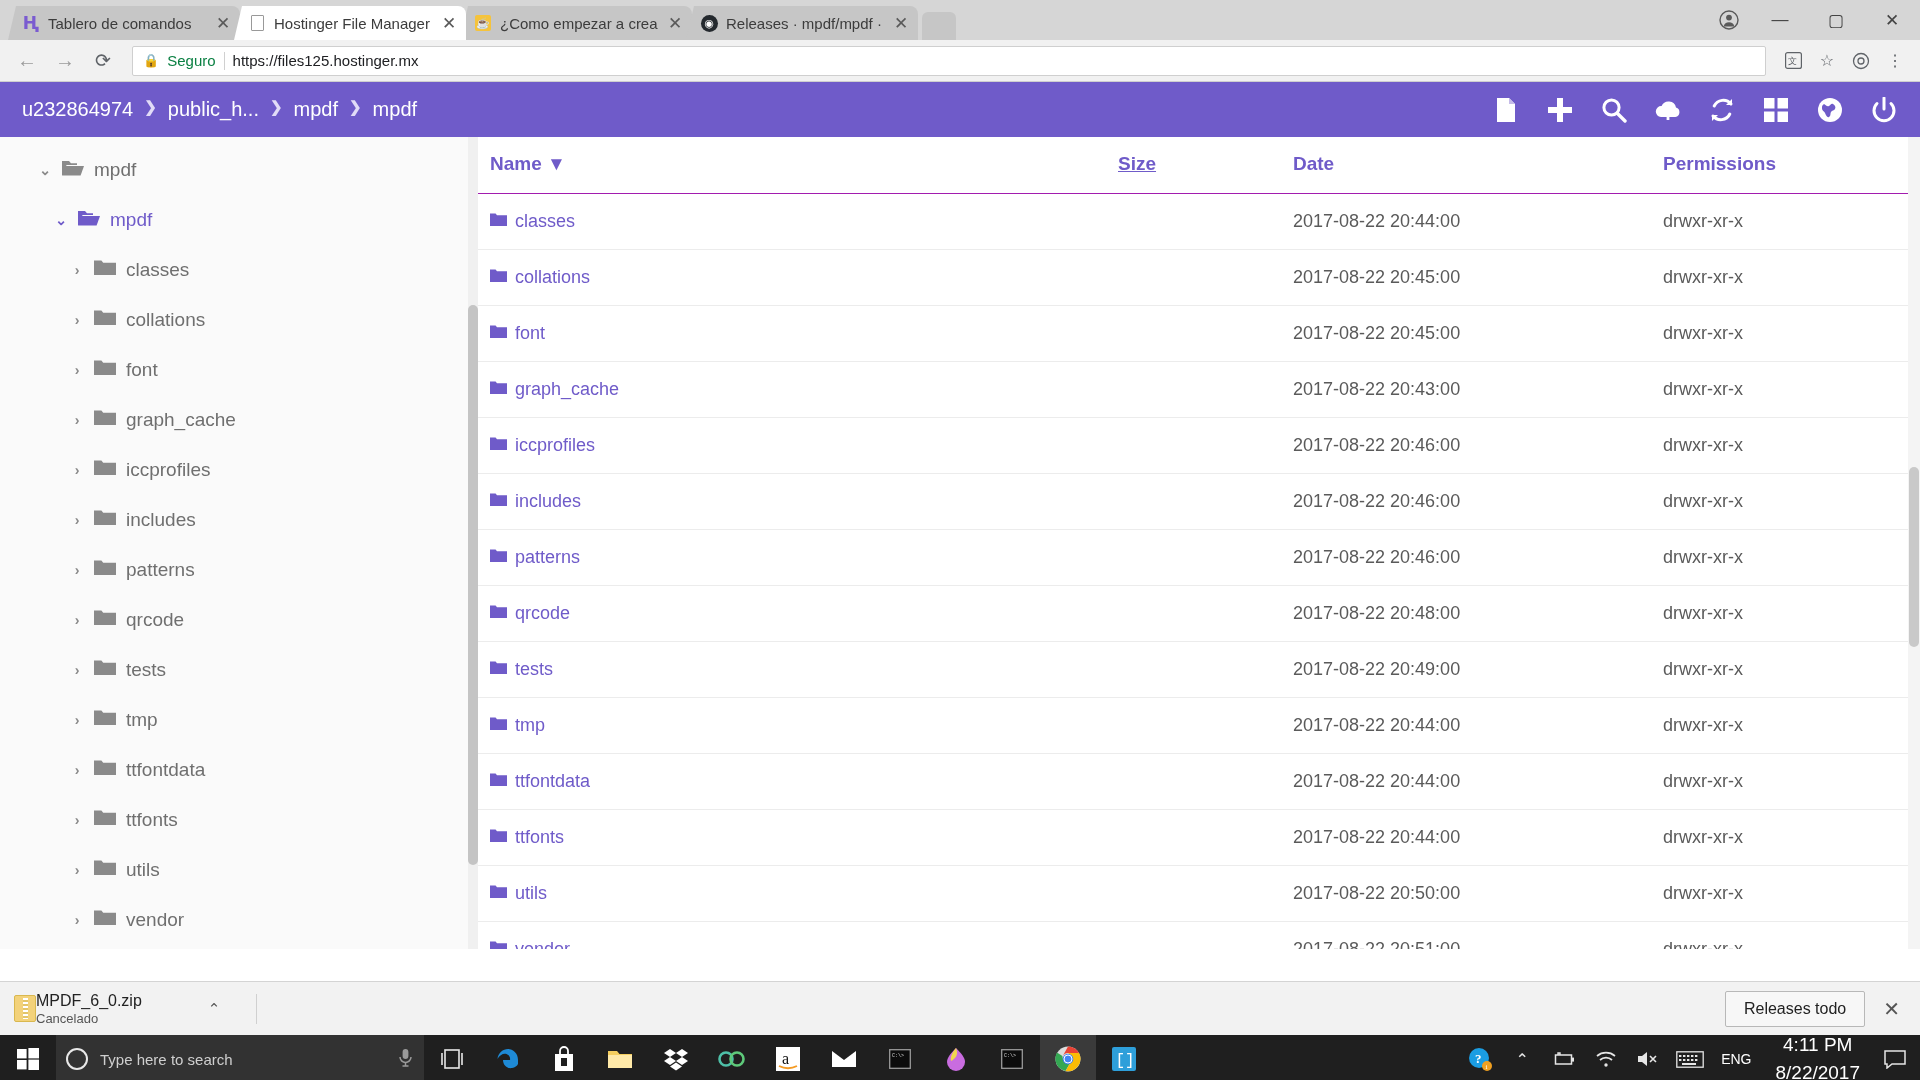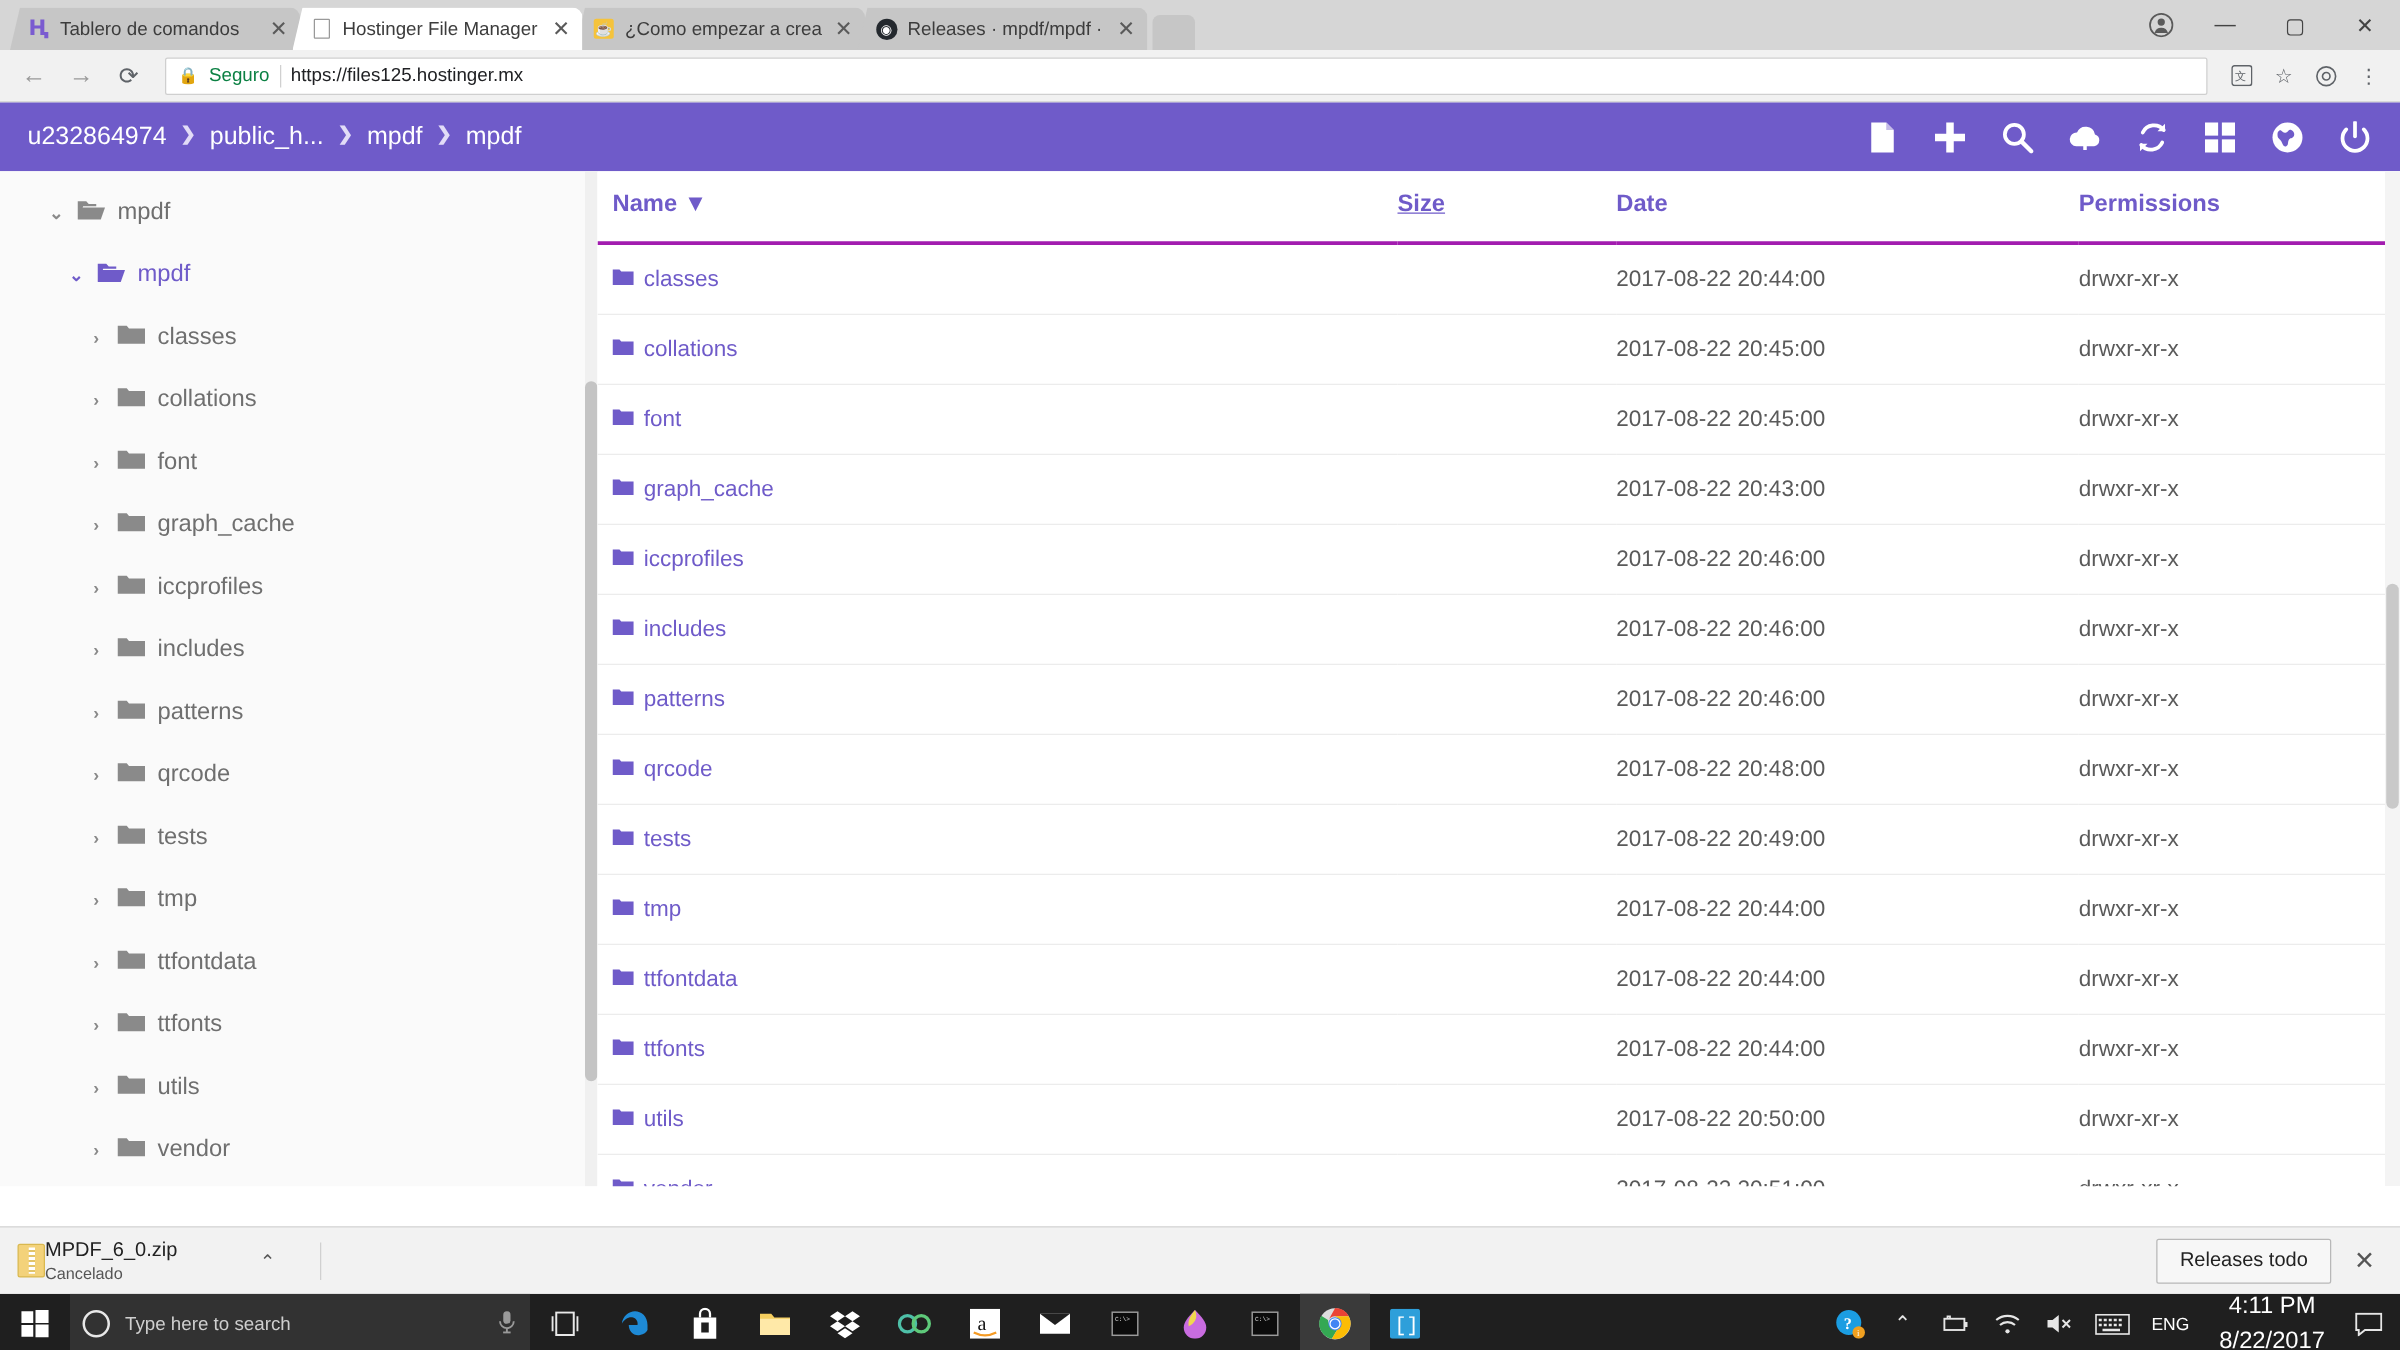--- a/index.html
+++ b/index.html
@@ -99,21 +99,21 @@
     position: absolute; right: 0; top: 0; width: 10px; height: 100%;
     background: #f0f0f0;
   }
   .sb-thumb { position:absolute; right:0; width:10px; background:#c4c4c4; border-radius:5px; }
 
   
   .filepane { flex: 1; background: #fff; position: relative; overflow: hidden; }
   .ftable { width: 100%; border-collapse: collapse; table-layout: fixed; }
   .ftable th {
     text-align: left; font-size: 19px; color: #6f5bc9; font-weight: bold;
-    padding: 16px 0 18px 0; border-bottom: 3px solid #a21caf;
+    padding: 16px 0 18px 0; border-bottom: 1px solid #a21caf;
   }
   .ftable td {
     font-size: 18px; padding: 17px 0; border-bottom: 1px solid #ececec;
     color: #5a5a5a; vertical-align: middle;
   }
   .col-name { width: 640px; padding-left: 12px !important; }
   .col-size { width: 175px; text-decoration: underline; }
   .col-date { width: 370px; }
   .col-perm { width: 330px; }
   .fname { color: #6f5bc9; display: inline-flex; align-items: center; gap: 8px; }

